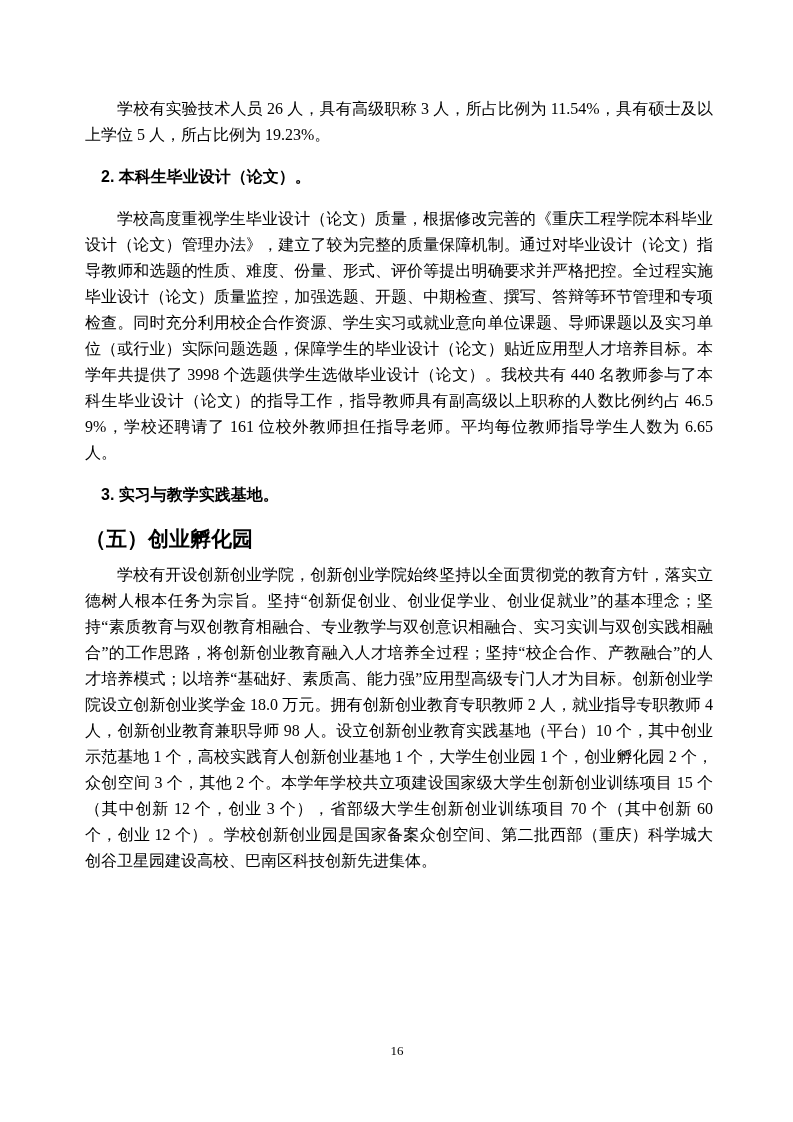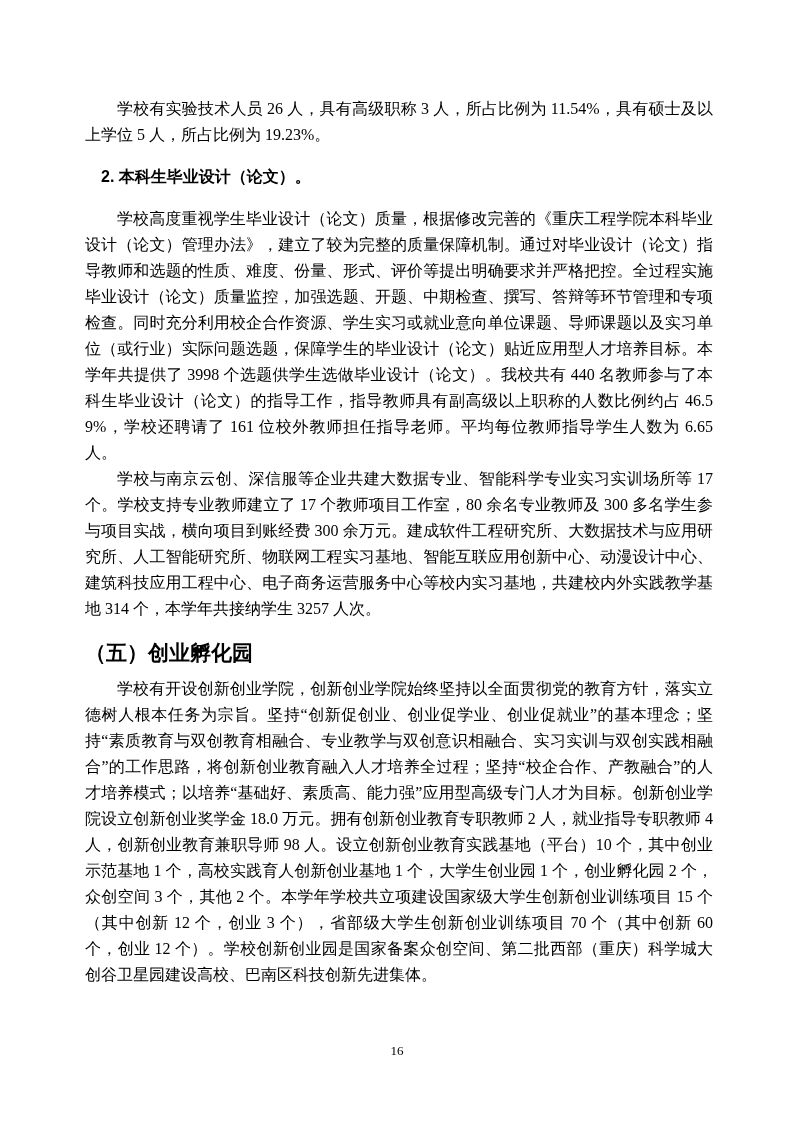--- a/index.html
+++ b/index.html
@@ -61,22 +61,22 @@
 
 <div class="page">
   <div class="content">
 
     <p class="body-para">学校有实验技术人员 26 人，具有高级职称 3 人，所占比例为 11.54%，具有硕士及以上学位 5 人，所占比例为 19.23%。</p>
 
     <h3 class="subheading">2. 本科生毕业设计（论文）。</h3>
 
     <p class="body-para">学校高度重视学生毕业设计（论文）质量，根据修改完善的《重庆工程学院本科毕业设计（论文）管理办法》，建立了较为完整的质量保障机制。通过对毕业设计（论文）指导教师和选题的性质、难度、份量、形式、评价等提出明确要求并严格把控。全过程实施毕业设计（论文）质量监控，加强选题、开题、中期检查、撰写、答辩等环节管理和专项检查。同时充分利用校企合作资源、学生实习或就业意向单位课题、导师课题以及实习单位（或行业）实际问题选题，保障学生的毕业设计（论文）贴近应用型人才培养目标。本学年共提供了 3998 个选题供学生选做毕业设计（论文）。我校共有 440 名教师参与了本科生毕业设计（论文）的指导工作，指导教师具有副高级以上职称的人数比例约占 46.59%，学校还聘请了 161 位校外教师担任指导老师。平均每位教师指导学生人数为 6.65 人。</p>
 
+    <h3 class="subheading">3. 实习与教学实践基地。</h3>
 
-    <p class="body-para">学校与南京云创、深信服等企业共建大数据专业、智能科学专业实习实训场所等 17 个。学校支持专业教师建立了 17 个教师项目工作室，80 余名专业教师及 300 多名学生参与项目实战，横向项目到账经费 300 余万元。建成软件工程研究所、大数据技术与应用研究所、人工智能研究所、物联网工程实习基地、智能互联应用创新中心、动漫设计中心、建筑科技应用工程中心、电子商务运营服务中心等校内实习基地，共建校内外实践教学基地 314 个，本学年共接纳学生 3257 人次。</p>
 
     <h2 class="section-heading">（五）创业孵化园</h2>
 
     <p class="body-para">学校有开设创新创业学院，创新创业学院始终坚持以全面贯彻党的教育方针，落实立德树人根本任务为宗旨。坚持“创新促创业、创业促学业、创业促就业”的基本理念；坚持“素质教育与双创教育相融合、专业教学与双创意识相融合、实习实训与双创实践相融合”的工作思路，将创新创业教育融入人才培养全过程；坚持“校企合作、产教融合”的人才培养模式；以培养“基础好、素质高、能力强”应用型高级专门人才为目标。创新创业学院设立创新创业奖学金 18.0 万元。拥有创新创业教育专职教师 2 人，就业指导专职教师 4 人，创新创业教育兼职导师 98 人。设立创新创业教育实践基地（平台）10 个，其中创业示范基地 1 个，高校实践育人创新创业基地 1 个，大学生创业园 1 个，创业孵化园 2 个，众创空间 3 个，其他 2 个。本学年学校共立项建设国家级大学生创新创业训练项目 15 个（其中创新 12 个，创业 3 个），省部级大学生创新创业训练项目 70 个（其中创新 60 个，创业 12 个）。学校创新创业园是国家备案众创空间、第二批西部（重庆）科学城大创谷卫星园建设高校、巴南区科技创新先进集体。</p>
 
   </div>
 
   <div class="page-number">16</div>
 </div>
 

